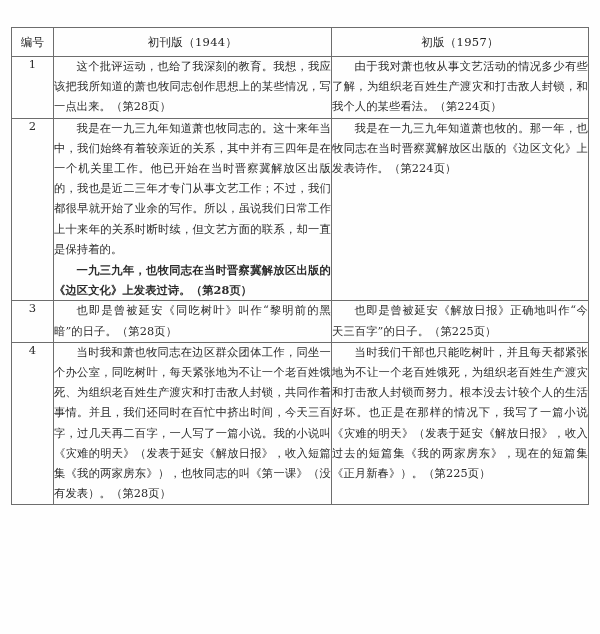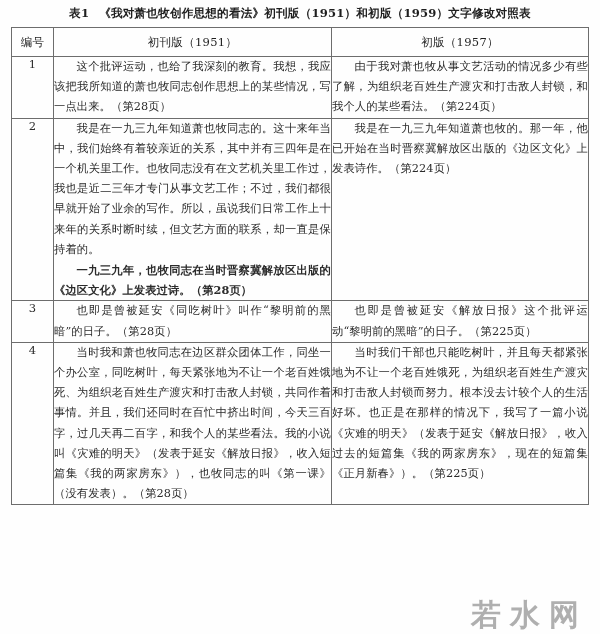--- a/index.html
+++ b/index.html
@@ -110,76 +110,72 @@
     pointer-events: none;
     user-select: none;
     line-height: 1;
   }
 </style>
 </head>
 <body>
 
 <div class="page">
 
-  <div class="table-caption">
-    <span class="cap-num">表1</span><span>《我对萧也牧创作思想的看法》初刊版（1951）和初版（1959）文字修改对照表</span>
-  </div>
 
   <table class="cmp-table">
     <colgroup>
       <col class="c-no">
       <col class="c-left">
       <col class="c-right">
     </colgroup>
     <thead>
       <tr>
         <th class="hd">编号</th>
-        <th class="hd">初刊版（1951）</th>
+        <th class="hd">初刊版（1944）</th>
         <th class="hd">初版（1957）</th>
       </tr>
     </thead>
     <tbody>
       <tr>
         <td class="no-cell">1</td>
         <td class="txt">
           <p>这个批评运动，也给了我深刻的教育。我想，我应该把我所知道的萧也牧同志创作思想上的某些情况，写一点出来。（第28页）</p>
         </td>
         <td class="txt">
           <p>由于我对萧也牧从事文艺活动的情况多少有些了解，为组织老百姓生产渡灾和打击敌人封锁，和我个人的某些看法。（第224页）</p>
         </td>
       </tr>
 
       <tr>
         <td class="no-cell">2</td>
         <td class="txt">
-          <p>我是在一九三九年知道萧也牧同志的。这十来年当中，我们始终有着较亲近的关系，其中并有三四年是在一个机关里工作。也牧同志没有在文艺机关里工作过，我也是近二三年才专门从事文艺工作；不过，我们都很早就开始了业余的写作。所以，虽说我们日常工作上十来年的关系时断时续，但文艺方面的联系，却一直是保持着的。</p>
+          <p>我是在一九三九年知道萧也牧同志的。这十来年当中，我们始终有着较亲近的关系，其中并有三四年是在一个机关里工作。他已开始在当时晋察冀解放区出版的，我也是近二三年才专门从事文艺工作；不过，我们都很早就开始了业余的写作。所以，虽说我们日常工作上十来年的关系时断时续，但文艺方面的联系，却一直是保持着的。</p>
           <p>一九三九年，也牧同志在当时晋察冀解放区出版的《边区文化》上发表过诗。（第28页）</p>
         </td>
         <td class="txt vmid">
-          <p>我是在一九三九年知道萧也牧的。那一年，他已开始在当时晋察冀解放区出版的《边区文化》上发表诗作。（第224页）</p>
+          <p>我是在一九三九年知道萧也牧的。那一年，也牧同志在当时晋察冀解放区出版的《边区文化》上发表诗作。（第224页）</p>
         </td>
       </tr>
 
       <tr>
         <td class="no-cell">3</td>
         <td class="txt">
           <p>也即是曾被延安《同吃树叶》叫作“黎明前的黑暗”的日子。（第28页）</p>
         </td>
         <td class="txt">
-          <p>也即是曾被延安《解放日报》这个批评运动“黎明前的黑暗”的日子。（第225页）</p>
+          <p>也即是曾被延安《解放日报》正确地叫作“今天三百字”的日子。（第225页）</p>
         </td>
       </tr>
 
       <tr>
         <td class="no-cell">4</td>
         <td class="txt">
-          <p>当时我和萧也牧同志在边区群众团体工作，同坐一个办公室，同吃树叶，每天紧张地为不让一个老百姓饿死、为组织老百姓生产渡灾和打击敌人封锁，共同作着事情。并且，我们还同时在百忙中挤出时间，今天三百字，过几天再二百字，和我个人的某些看法。我的小说叫《灾难的明天》（发表于延安《解放日报》，收入短篇集《我的两家房东》），也牧同志的叫《第一课》（没有发表）。（第28页）</p>
+          <p>当时我和萧也牧同志在边区群众团体工作，同坐一个办公室，同吃树叶，每天紧张地为不让一个老百姓饿死、为组织老百姓生产渡灾和打击敌人封锁，共同作着事情。并且，我们还同时在百忙中挤出时间，今天三百字，过几天再二百字，一人写了一篇小说。我的小说叫《灾难的明天》（发表于延安《解放日报》，收入短篇集《我的两家房东》），也牧同志的叫《第一课》（没有发表）。（第28页）</p>
         </td>
         <td class="txt vmid">
           <p>当时我们干部也只能吃树叶，并且每天都紧张地为不让一个老百姓饿死，为组织老百姓生产渡灾和打击敌人封锁而努力。根本没去计较个人的生活好坏。也正是在那样的情况下，我写了一篇小说《灾难的明天》（发表于延安《解放日报》，收入过去的短篇集《我的两家房东》，现在的短篇集《正月新春》）。（第225页）</p>
         </td>
       </tr>
     </tbody>
   </table>
 
-  <div class="watermark">若水网</div>
 
 </div>
 
 </body></html>

